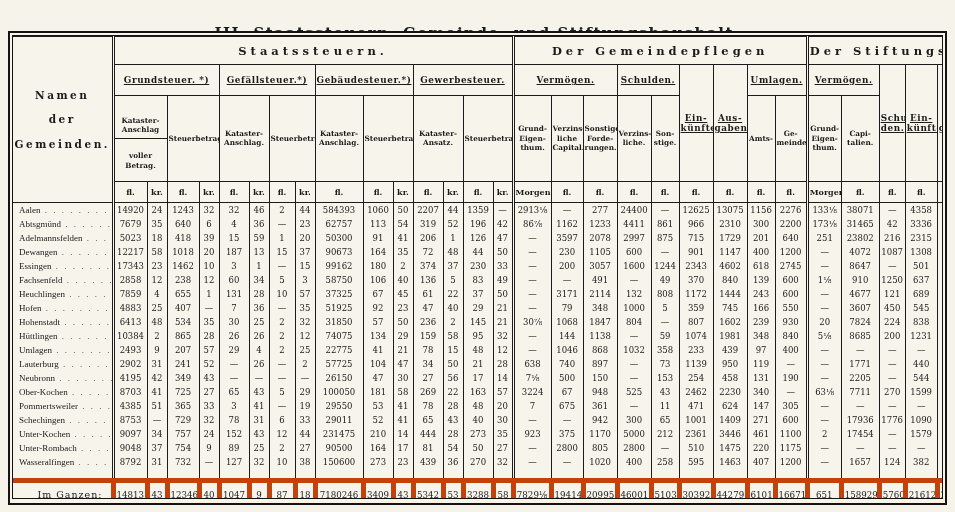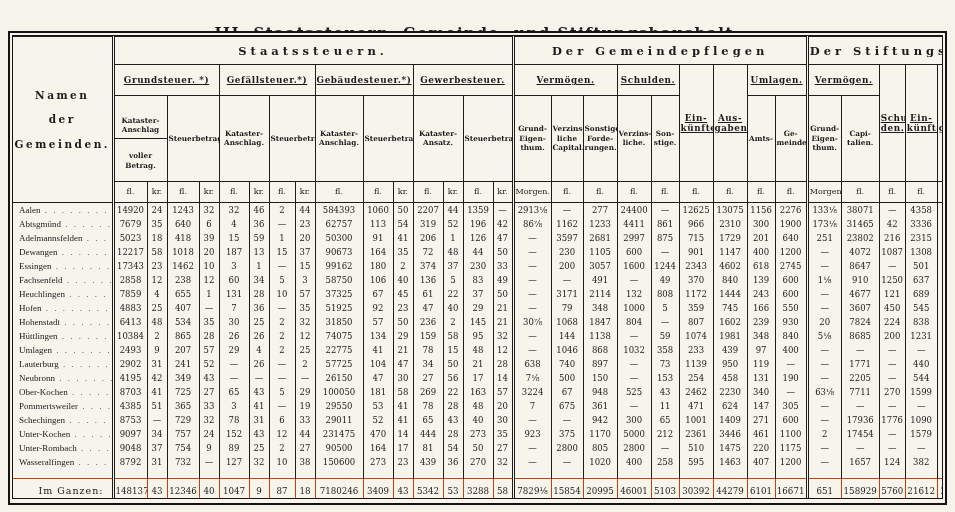--- a/index.html
+++ b/index.html
@@ -26,34 +26,34 @@
     border:1px solid #1c1c1c;font-weight:bold;text-align:center;
     vertical-align:middle;white-space:pre-line;padding:1px;overflow:hidden;
   }
   th.name-h{
     border-left:none;font-size:10.5px;letter-spacing:2.5px;
     line-height:2.3;font-weight:bold;margin-left:38px;
   }
   .grp{font-size:11.5px;letter-spacing:4px;height:25px;white-space:nowrap;}
   .tax{font-size:8.8px;letter-spacing:0.6px;height:28px;text-decoration:underline;}
   .sub{font-size:7.3px;height:56px;line-height:1.3;}
-  .unit{font-size:8px;font-weight:normal;height:18px;}
+  .unit{font-size:8px;font-weight:bold;height:18px;}
   .split .hr{display:block;border-top:1px solid #1c1c1c;margin:3px -2px;}
   tbody td{
     border-left:1px solid #1c1c1c;border-top:none;border-bottom:none;
     font-size:8.5px;text-align:center;height:14px;padding:0 1px;
     overflow:hidden;white-space:nowrap;
   }
   tbody td.name-cell{
     border-left:none;text-align:left;padding-left:6px;font-size:9px;font-family:Liberation Serif, serif;
   }
   .nm::after{content:" . . . . . . . . . . . . .";letter-spacing:2px;color:#2e2e2e;}
   tr.spacer td{height:9px;}
   tfoot td{
-    border:1px solid #c2410c;font-size:8.7px;text-align:center;
+    border:5px solid #c2410c;font-size:8.7px;text-align:center;
     height:24px;padding:0 1px;overflow:hidden;white-space:nowrap;
   }
   tfoot td.total-label{
     border-left:none;text-align:right;padding-right:8px;
     font-size:9.5px;letter-spacing:1px;
   }
   .gl{border-left:3px double #1c1c1c !important;}
 </style>
 </head>
 <body>
@@ -248,21 +248,21 @@
             <td class="">196</td>
             <td class="">42</td>
             <td class="gl">86⁷⁄₈</td>
             <td class="">1162</td>
             <td class="">1233</td>
             <td class="">4411</td>
             <td class="">861</td>
             <td class="">966</td>
             <td class="">2310</td>
             <td class="">300</td>
-            <td class="">1900</td>
+            <td class="">2200</td>
             <td class="gl">173¹⁄₈</td>
             <td class="">31465</td>
             <td class="">42</td>
             <td class="">3336</td>
             <td class="">3400</td>
           </tr>
           <tr>
             <td class="name-cell"><span class="nm">Adelmannsfelden</span></td>
             <td class="gl">5023</td>
             <td class="">18</td>
@@ -274,21 +274,21 @@
             <td class="">20</td>
             <td class="">50300</td>
             <td class="">91</td>
             <td class="">41</td>
             <td class="">206</td>
             <td class="">1</td>
             <td class="">126</td>
             <td class="">47</td>
             <td class="gl">—</td>
             <td class="">3597</td>
-            <td class="">2681</td>
+            <td class="">2078</td>
             <td class="">2997</td>
             <td class="">875</td>
             <td class="">715</td>
             <td class="">1729</td>
             <td class="">201</td>
             <td class="">640</td>
             <td class="gl">251</td>
             <td class="">23802</td>
             <td class="">216</td>
             <td class="">2315</td>
@@ -714,21 +714,21 @@
             <td class="name-cell"><span class="nm">Unter-Kochen</span></td>
             <td class="gl">9097</td>
             <td class="">34</td>
             <td class="">757</td>
             <td class="">24</td>
             <td class="">152</td>
             <td class="">43</td>
             <td class="">12</td>
             <td class="">44</td>
             <td class="">231475</td>
-            <td class="">470</td>
+            <td class="">210</td>
             <td class="">14</td>
             <td class="">444</td>
             <td class="">28</td>
             <td class="">273</td>
             <td class="">35</td>
             <td class="gl">923</td>
             <td class="">375</td>
             <td class="">1170</td>
             <td class="">5000</td>
             <td class="">212</td>
@@ -851,21 +851,21 @@
             <td class="">87</td>
             <td class="">18</td>
             <td class="">7180246</td>
             <td class="">3409</td>
             <td class="">43</td>
             <td class="">5342</td>
             <td class="">53</td>
             <td class="">3288</td>
             <td class="">58</td>
             <td class="gl">7829¹⁄₈</td>
-            <td class="">15854</td>
+            <td class="">19414</td>
             <td class="">20995</td>
             <td class="">46001</td>
             <td class="">5103</td>
             <td class="">30392</td>
             <td class="">44279</td>
             <td class="">6101</td>
             <td class="">16671</td>
             <td class="gl">651</td>
             <td class="">158929</td>
             <td class="">5760</td>

